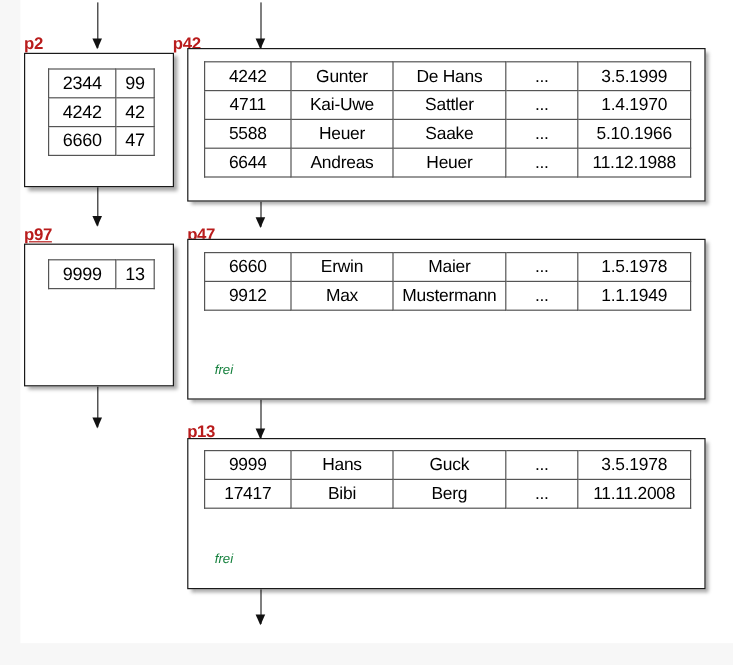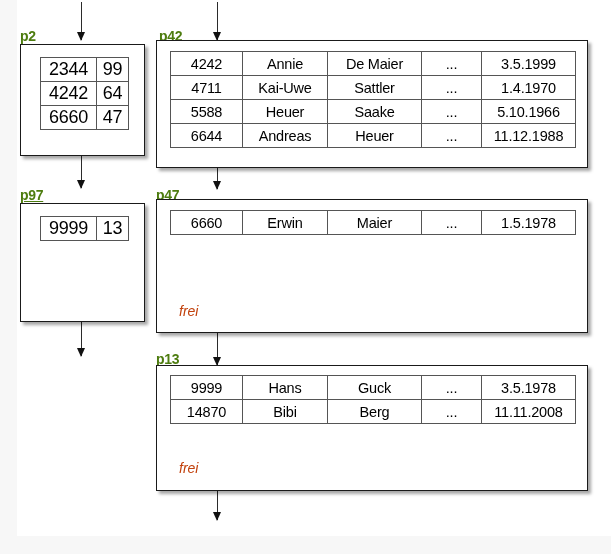--- a/index.html
+++ b/index.html
@@ -26,47 +26,47 @@
     position: absolute;
     background: #ffffff;
     border: 1px solid #1a1a1a;
     box-shadow: 3px 3px 3px rgba(0,0,0,0.35);
     box-sizing: border-box;
   }
   .page-label {
     position: absolute;
     font-size: 14px;
     font-weight: bold;
-    color: #4d7c0f;
+    color: #b91c1c;
     letter-spacing: -0.3px;
     white-space: nowrap;
   }
   
   table.rec {
     position: absolute;
     border-collapse: collapse;
     table-layout: fixed;
     background: #fff;
   }
   table.rec td {
     border: 1px solid #555;
     font-size: 14.5px;
     text-align: center;
     color: #000;
     padding: 0;
     height: 23px;
     white-space: nowrap;
     letter-spacing: -0.2px;
   }
-  table.rec.idx td { height: 23px; font-size: 18px; }
+  table.rec.idx td { height: 23px; font-size: 15px; }
   .frei {
     position: absolute;
     font-style: italic;
-    font-size: 14px;
-    color: #c2410c;
+    font-size: 11px;
+    color: #15803d;
   }
   
   .arrow {
     position: absolute;
     width: 1px;
     background: #2b2b2b;
   }
   .arrow::after {
     content: "";
     position: absolute;
@@ -102,45 +102,45 @@
           <col style="width:56px">
           <col style="width:32px">
         </colgroup>
       <tbody>
         <tr>
           <td>2344</td>
           <td>99</td>
         </tr>
         <tr>
           <td>4242</td>
-          <td>64</td>
+          <td>42</td>
         </tr>
         <tr>
           <td>6660</td>
           <td>47</td>
         </tr>
       </tbody>
     </table>
   </div>
 
-  <div class="page-label" style="left:142px; top:28px;">p42</div>
+  <div class="page-label" style="left:127px; top:28px;">p42</div>
   <div class="page-box" style="left:139px; top:40px; width:432px; height:128px;">
     <table class="rec" style="left:13px; top:10px; width:405px;">
       <colgroup>
         <col style="width:72px">
           <col style="width:85px">
           <col style="width:94px">
         <col style="width:60px">
           <col style="width:94px">
       </colgroup>
       <tbody>
         <tr>
           <td>4242</td>
-          <td>Annie</td>
-          <td>De Maier</td>
+          <td>Gunter</td>
+          <td>De Hans</td>
           <td>...</td>
           <td>3.5.1999</td>
         </tr>
         <tr>
           <td>4711</td>
           <td>Kai-Uwe</td>
           <td>Sattler</td>
           <td>...</td>
           <td>1.4.1970</td>
         </tr>
@@ -189,20 +189,27 @@
           <col style="width:94px">
       </colgroup>
       <tbody>
         <tr>
           <td>6660</td>
           <td>Erwin</td>
           <td>Maier</td>
           <td>...</td>
           <td>1.5.1978</td>
         </tr>
+        <tr>
+          <td>9912</td>
+          <td>Max</td>
+          <td>Mustermann</td>
+          <td>...</td>
+          <td>1.1.1949</td>
+        </tr>
       </tbody>
     </table>
     <div class="frei" style="left:22px; top:103px;">frei</div>
   </div>
 
   <div class="page-label" style="left:139px; top:351px;text-align:center;">p13</div>
   <div class="page-box" style="left:139px; top:365px; width:432px; height:126px;">
     <table class="rec" style="left:13px; top:9px; width:405px;">
       <colgroup>
         <col style="width:72px">
@@ -213,21 +220,21 @@
       </colgroup>
       <tbody>
         <tr>
           <td>9999</td>
           <td>Hans</td>
           <td>Guck</td>
           <td>...</td>
           <td>3.5.1978</td>
         </tr>
         <tr>
-          <td>14870</td>
+          <td>17417</td>
           <td>Bibi</td>
           <td>Berg</td>
           <td>...</td>
           <td>11.11.2008</td>
         </tr>
       </tbody>
     </table>
     <div class="frei" style="left:22px; top:94px;">frei</div>
   </div>
 

